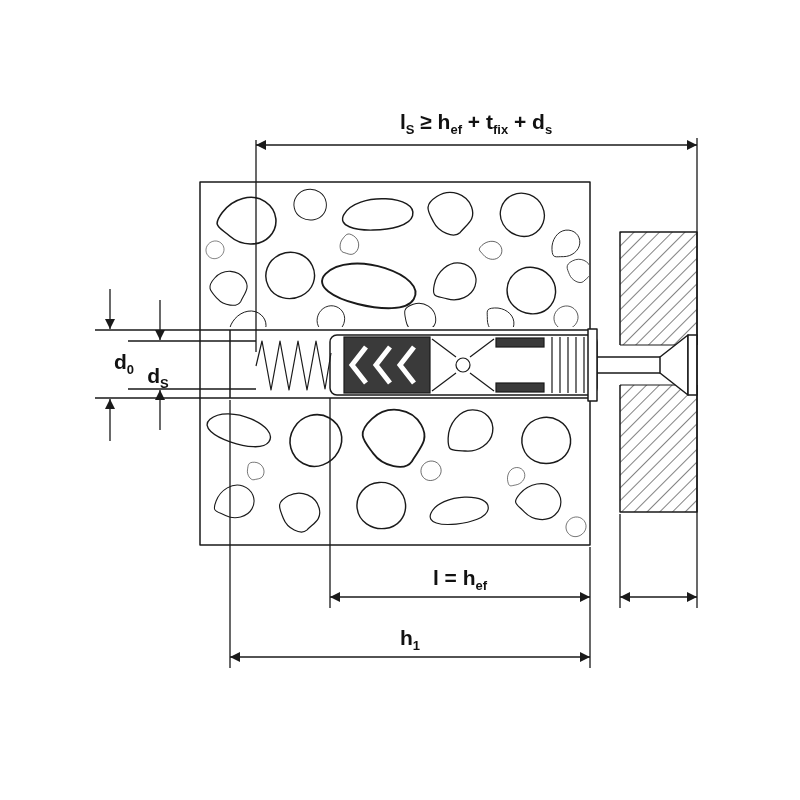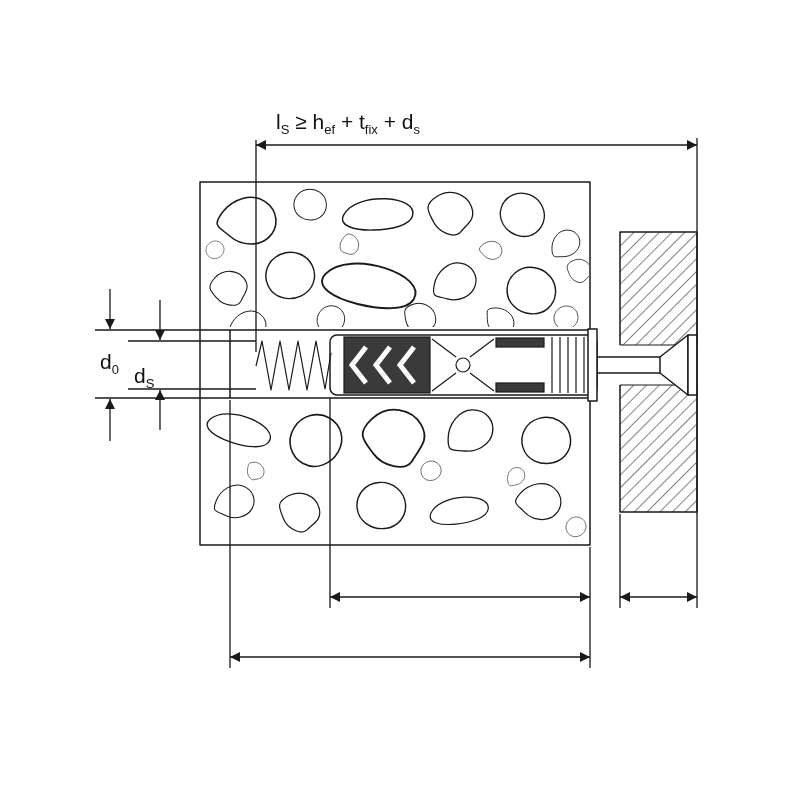--- a/index.html
+++ b/index.html
@@ -6,21 +6,21 @@
   .stage{position:relative;width:800px;height:800px;background:#fff;
          font-family:"Liberation Sans",sans-serif;overflow:hidden}
   .stage svg{position:absolute;left:0;top:0}
   .ln{stroke:var(--line,#1a1a1a);stroke-width:1.5;fill:none;stroke-linejoin:round}
   .thin{stroke-width:1.2}
   .fillw{fill:#fff}
   .blob{fill:#fff;stroke:var(--line,#1a1a1a);stroke-width:1.2}
   .dark{fill:var(--anchor-dark,#3a3a3a);stroke:var(--line,#1a1a1a);stroke-width:1.2}
   .chev{stroke:#fff;stroke-width:5;fill:none}
   .dim{stroke:var(--line,#1a1a1a);stroke-width:1.3;fill:none}
-  .label{position:absolute;text-align:left;font-weight:normal;font-size:21px;
+  .label{position:absolute;text-align:center;font-weight:bold;font-size:21px;
          color:#111;white-space:nowrap}
   .label sub{font-size:13px}
 </style>
 </head>
 <body>
 
 <div class="stage">
 
 <svg viewBox="0 0 800 800" width="800" height="800">
   <defs>
@@ -126,14 +126,16 @@
     <g>
       <line class="dim" x1="160" y1="300" x2="160" y2="340" marker-end="url(#arrow)"></line>
       <line class="dim" x1="160" y1="430" x2="160" y2="390" marker-end="url(#arrow)"></line>
     </g>
   </g>
 </svg>
 
 <div class="label" style="left:276px;top:110px;width:400px"><span>l</span><sub>S</sub><span> ≥ </span><span>h</span><sub>ef</sub><span> + </span><span>t</span><sub>fix</sub><span> + </span><span>d</span><sub>s</sub></div>
 <div class="label" style="left:100px;top:350px;width:48px"><span>d</span><sub>0</sub></div>
 <div class="label" style="left:134px;top:364px;width:48px"><span>d</span><sub>S</sub></div>
+<div class="label" style="left:385px;top:566px;width:150px"><span>l = </span><span>h</span><sub>ef</sub></div>
+<div class="label" style="left:345px;top:626px;width:130px"><span>h</span><sub>1</sub></div>
 
 </div>
 
 </body></html>

